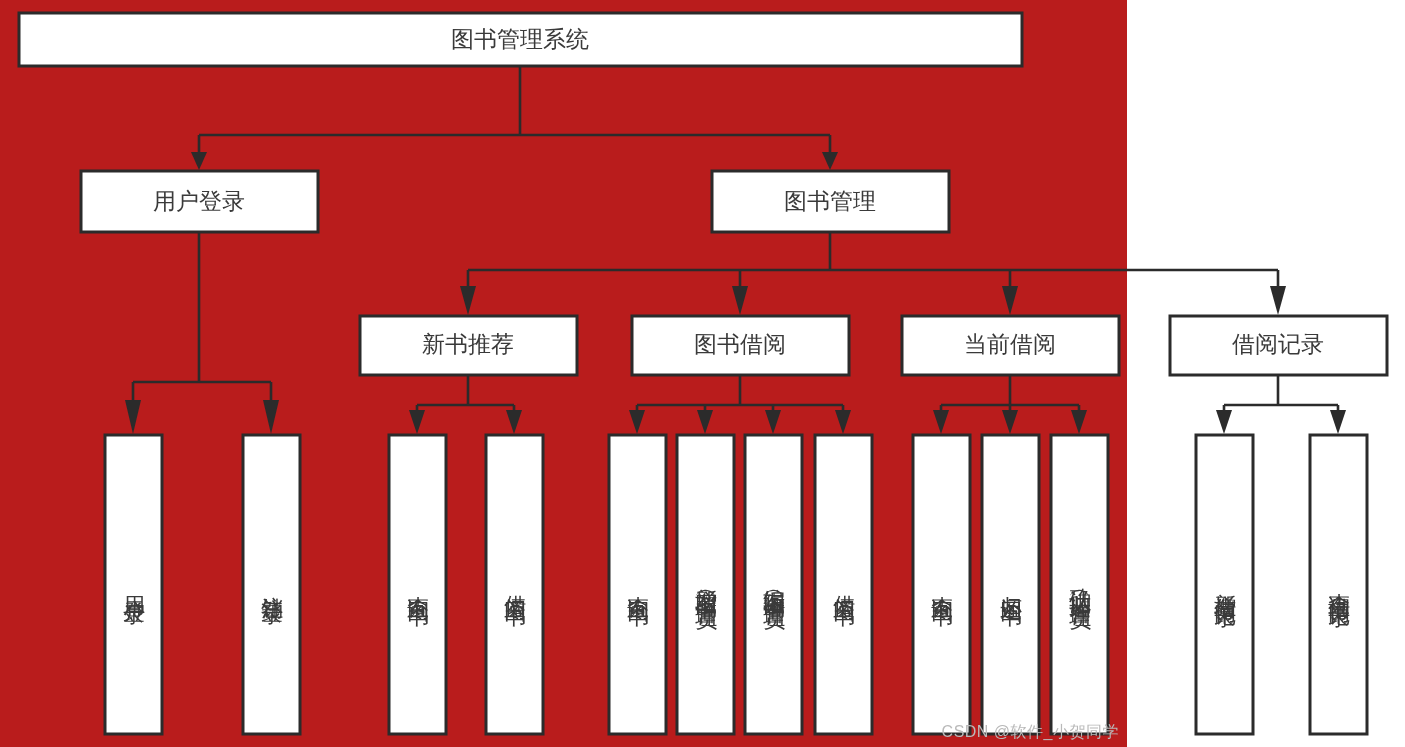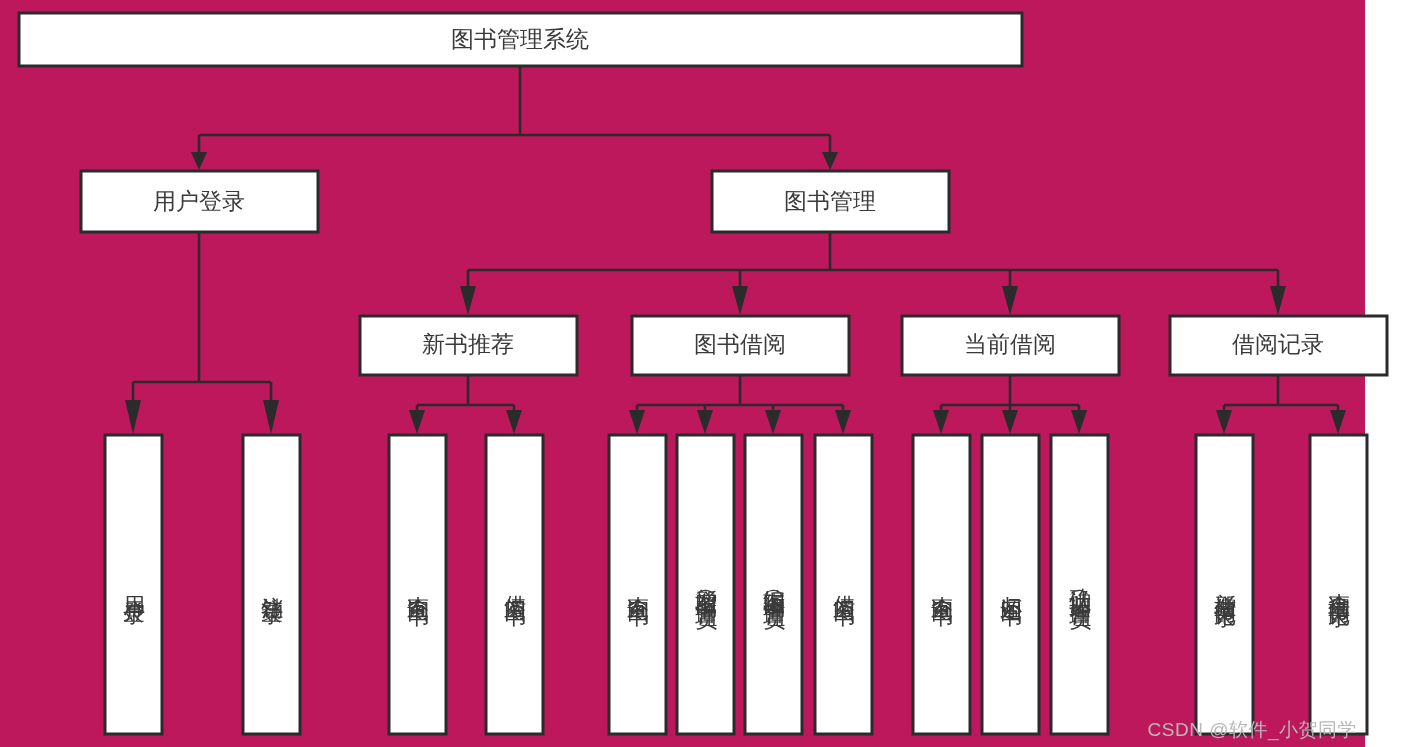--- a/index.html
+++ b/index.html
@@ -1,21 +1,21 @@
 <!DOCTYPE html>
 <html><head>
 <meta charset="utf-8">
 <style>
   html,body{margin:0;padding:0;background:#ffffff;}
   body{
     width:1405px;height:747px;
     font-family:"Liberation Sans","DejaVu Sans",sans-serif;
     overflow:hidden;
   }
-  #diagram-root{position:relative;width:1365px;height:747px;background:#be185d;}
+  #diagram-root{position:relative;width:1127px;height:747px;background:#b91c1c;}
   svg#tree{position:absolute;left:0;top:0;width:1405px;height:747px;display:block;}
 
   .node-box{
     fill:#ffffff;
     stroke:#2b2b2b;
     stroke-width:3;
   }
   .conn{
     fill:none;
     stroke:#2b2b2b;
@@ -38,21 +38,21 @@
     glyph-orientation-vertical:0;
     letter-spacing:3px;
     font-size:22px;
     text-anchor:middle;
   }
   .watermark{
     position:absolute;
     right:8px;
     bottom:4px;
     color:#b9b9b9;
-    font-size:19px;
+    font-size:16px;
     font-family:"Liberation Sans","DejaVu Sans",sans-serif;
     white-space:nowrap;
     letter-spacing:0.5px;
     pointer-events:none;
   }
 </style>
 </head>
 <body>
 
 <div id="diagram-root">

